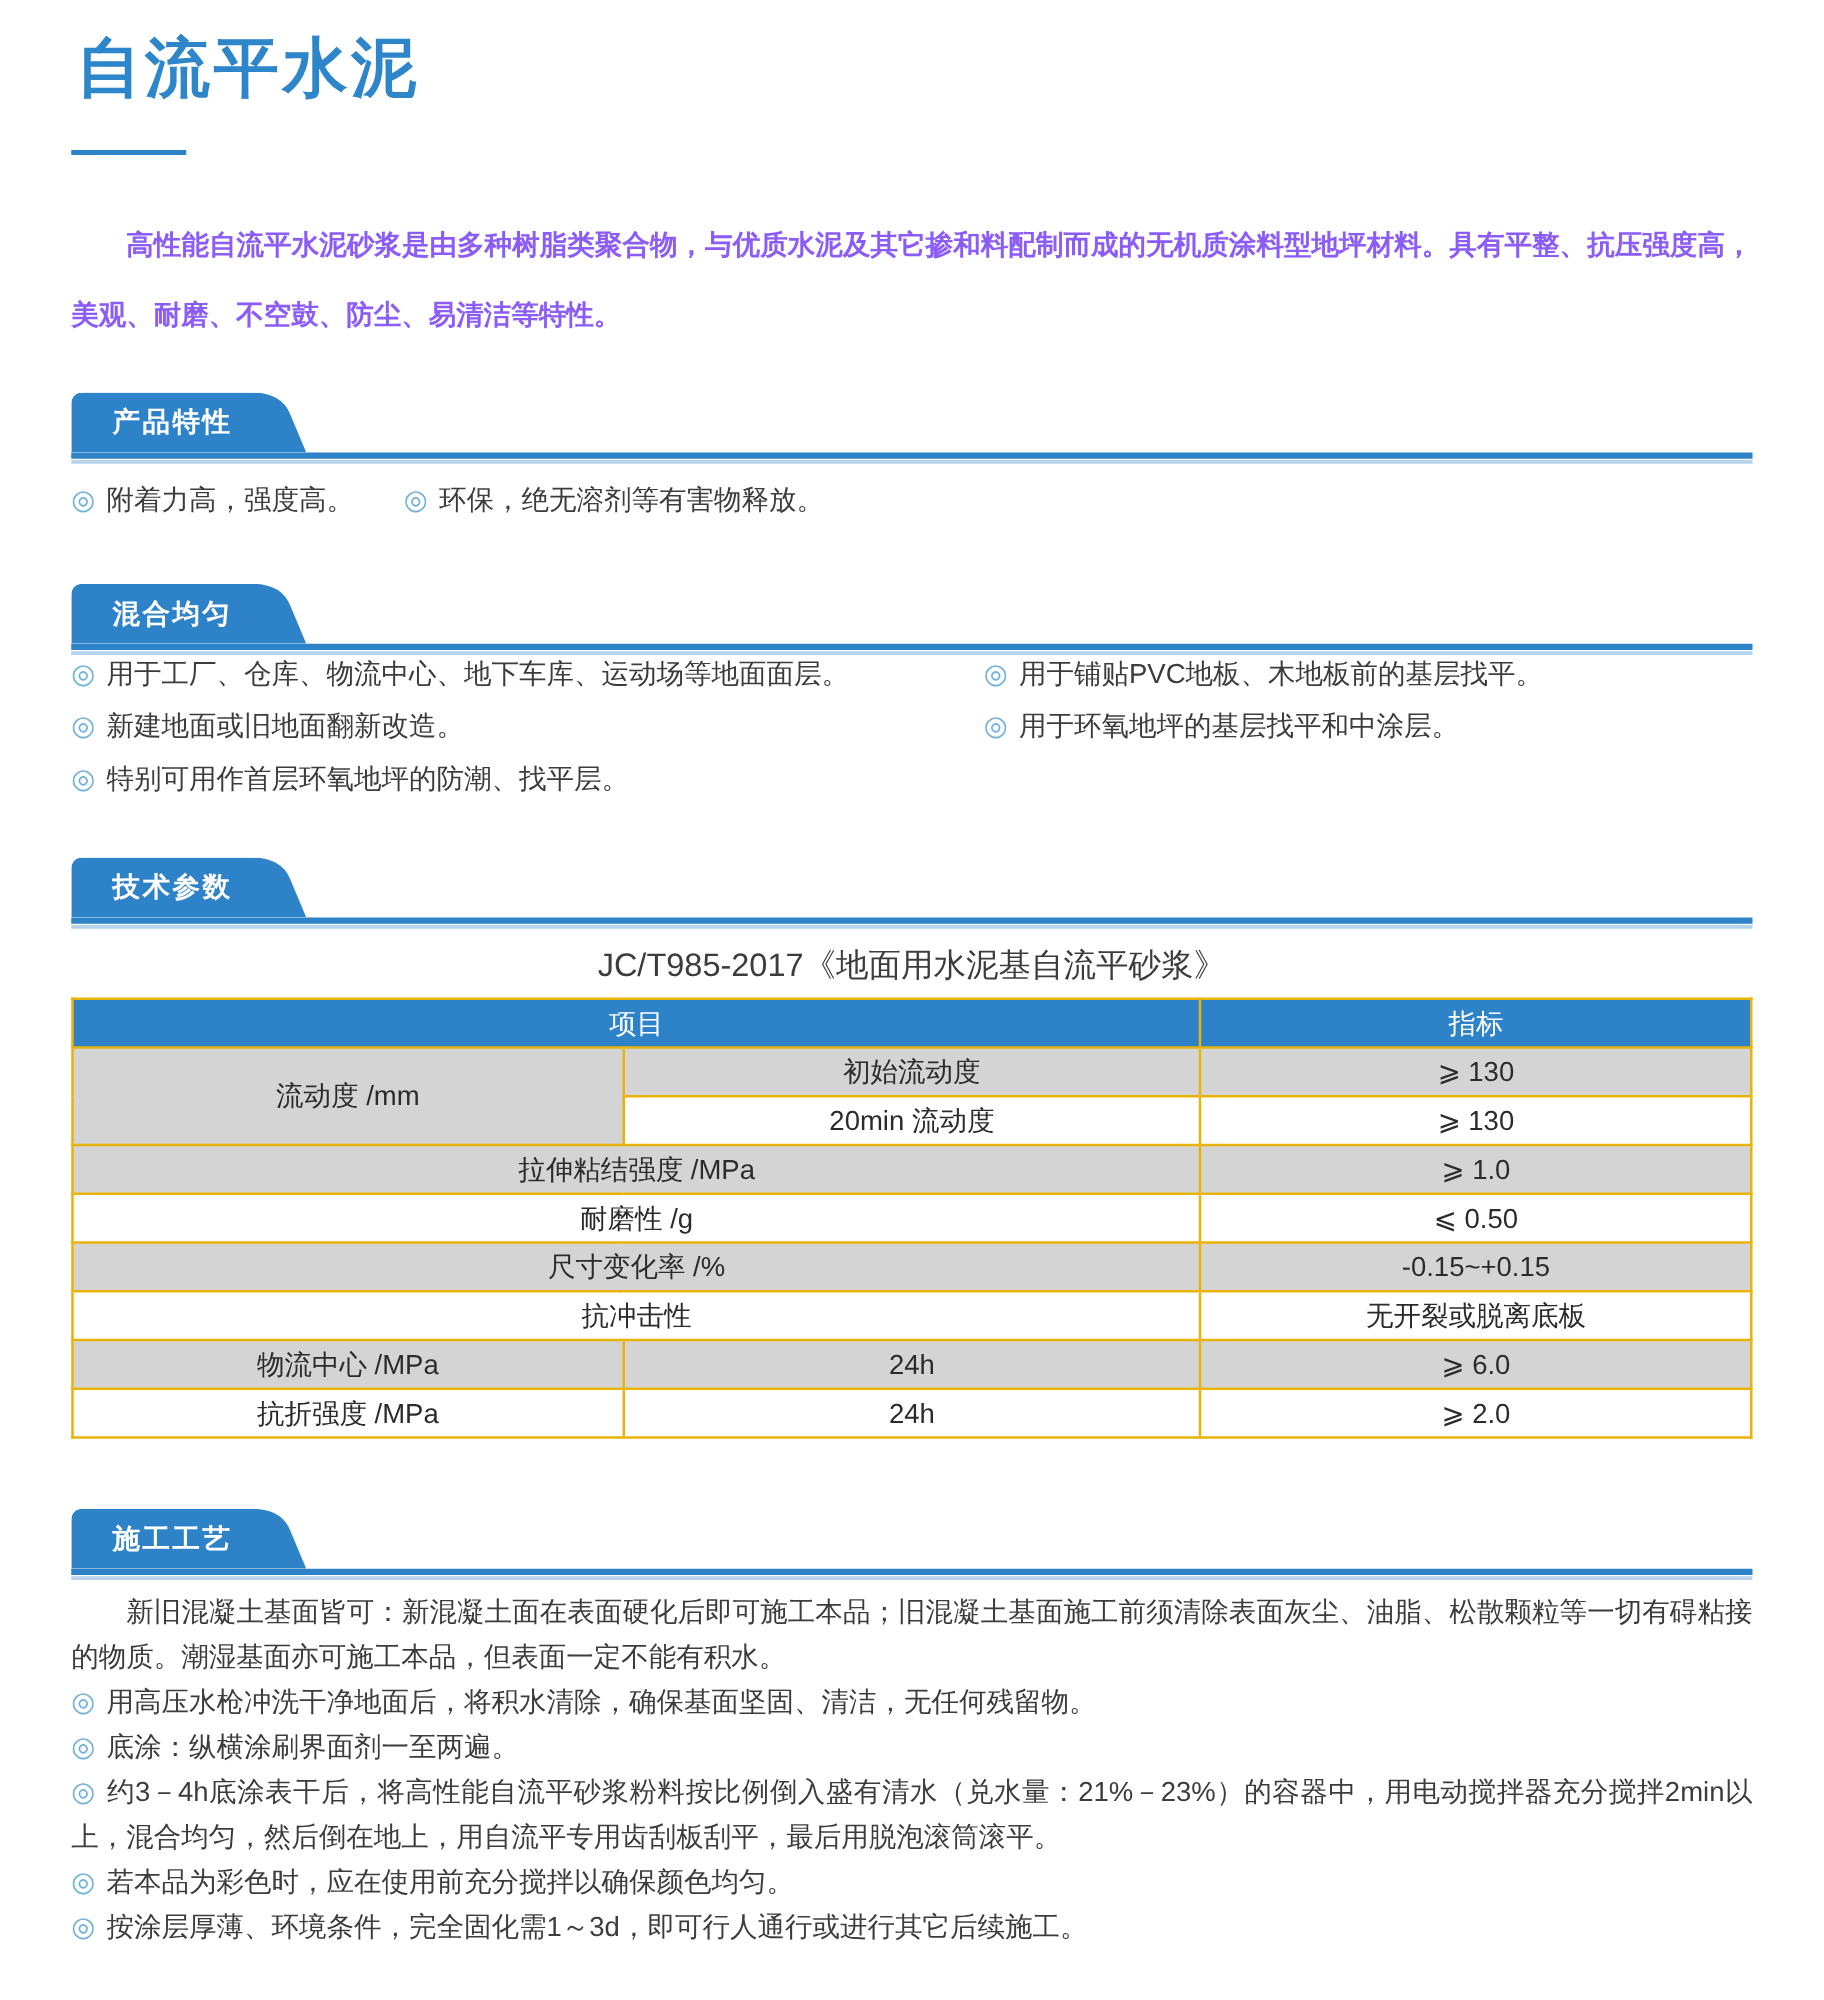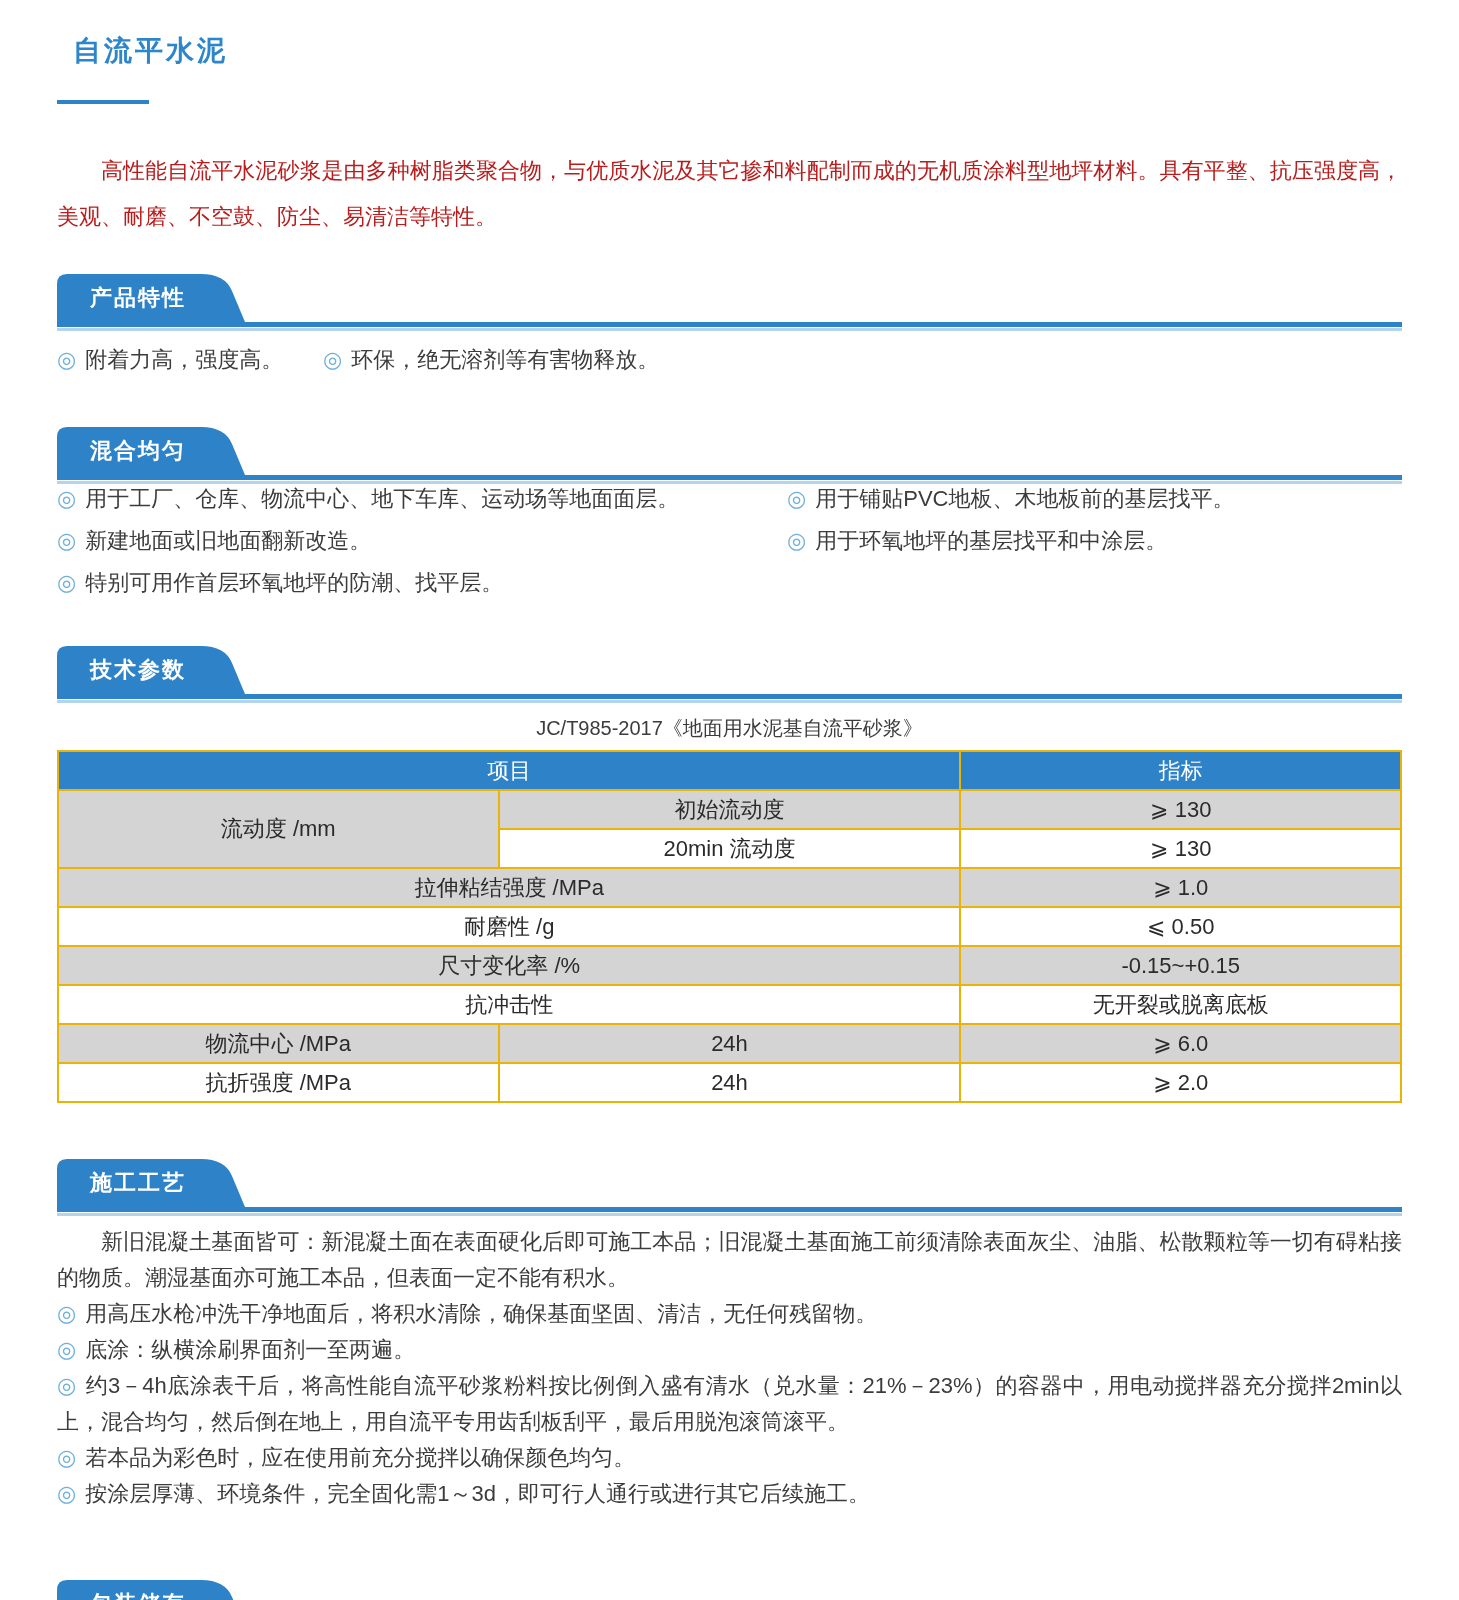--- a/index.html
+++ b/index.html
@@ -6,29 +6,29 @@
   body{
     width:1459px;height:1600px;
     font-family:"Liberation Sans","DejaVu Sans",sans-serif;
     color:#3c3c3c;
     -webkit-font-smoothing:antialiased;
   }
   .page{width:1345px;margin:0 0 0 57px;padding-top:16px;}
 
   
   .doc-title{
-    margin:16px;font-size:28px;font-weight:bold;letter-spacing:3px;
+    margin:4px;font-size:52px;font-weight:bold;letter-spacing:3px;
     color:#2d86ca;
   }
   .title-rule{width:92px;height:4px;background:#2d82c8;margin-top:30px;}
 
   
   .intro{
-    margin:44px 0 0 0;font-size:22px;line-height:46px;
-    text-align:justify;text-indent:2em;color:#b91c1c;
+    margin:44px 0 0 0;font-size:22px;line-height:56px;
+    text-align:justify;text-indent:2em;color:#8b5cf6;font-weight:bold;
   }
 
   
   .sec-bar{
     position:relative;height:52px;border-bottom:5px solid #2d82c8;
     display:flex;align-items:flex-end;
   }
   .sec-bar::after{
     content:"";position:absolute;left:0;right:0;bottom:-9px;height:3px;
     background:rgba(45,130,200,0.35);
@@ -49,21 +49,21 @@
   .feat-item:nth-child(1){width:266px;}
   .feat-item:nth-child(2){width:370px;}
 
   .uses-grid{
     display:grid;grid-template-columns:710px 1fr;
     margin-top:8px;row-gap:14px;font-size:22px;line-height:22px;gap:20px;
   }
 
   
   .tbl-caption{
-    margin-top:16px;text-align:center;font-size:20px;color:#3c3c3c;
+    margin-top:16px;text-align:center;font-size:26px;color:#3c3c3c;
   }
   table.spec{
     width:100%;border-collapse:collapse;table-layout:fixed;margin-top:8px;
   }
   table.spec col.c1{width:32.8%;}
   table.spec col.c2{width:34.4%;}
   table.spec col.c3{width:32.8%;}
   table.spec th,table.spec td{
     border:2px solid #eab308;height:37px;text-align:center;
     font-size:22px;color:#2b2b2b;padding:0;font-weight:normal;

